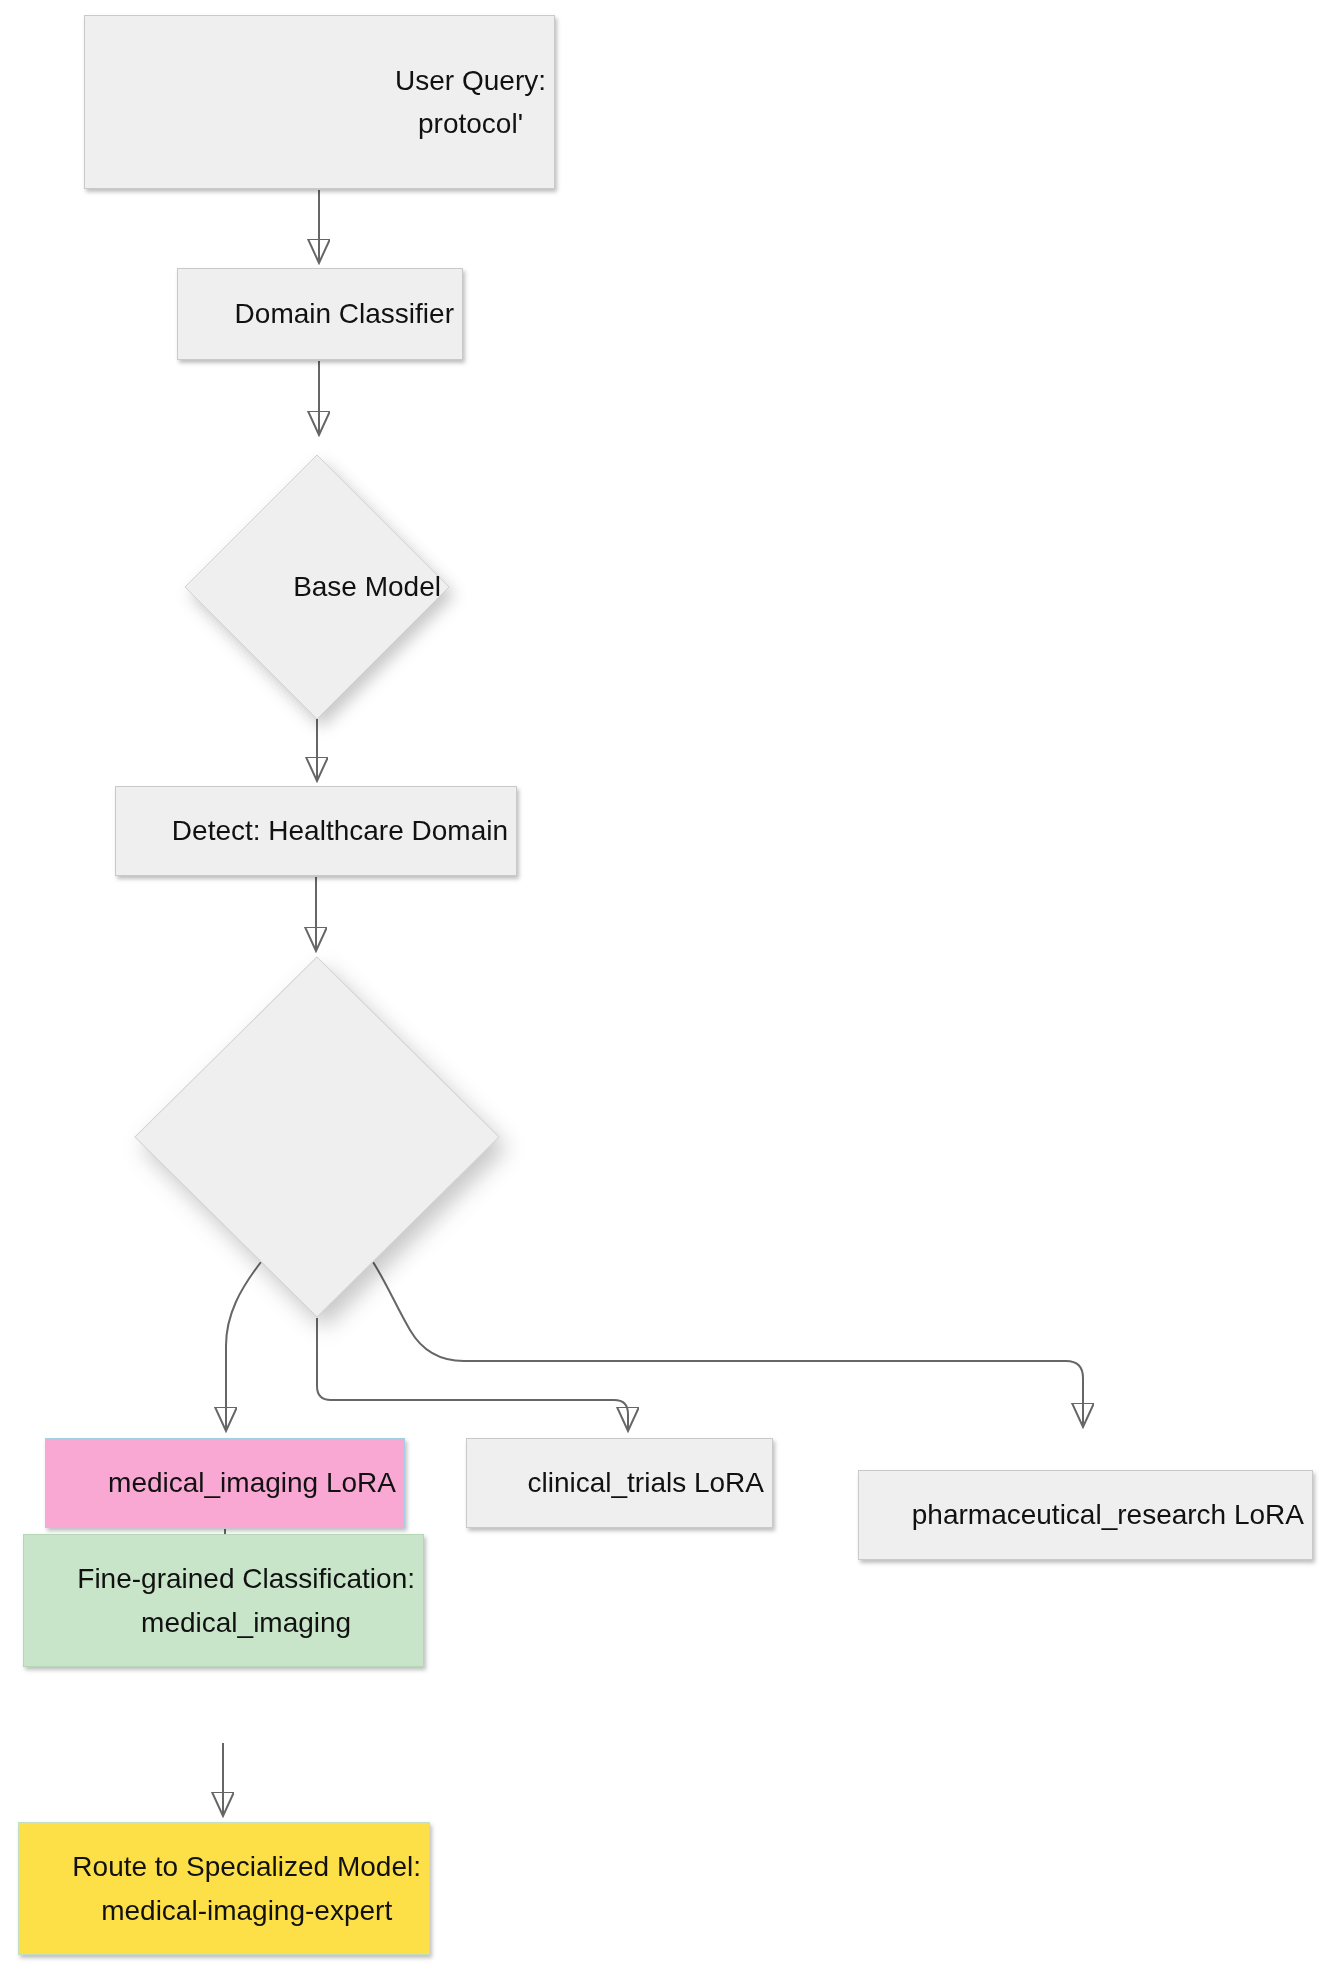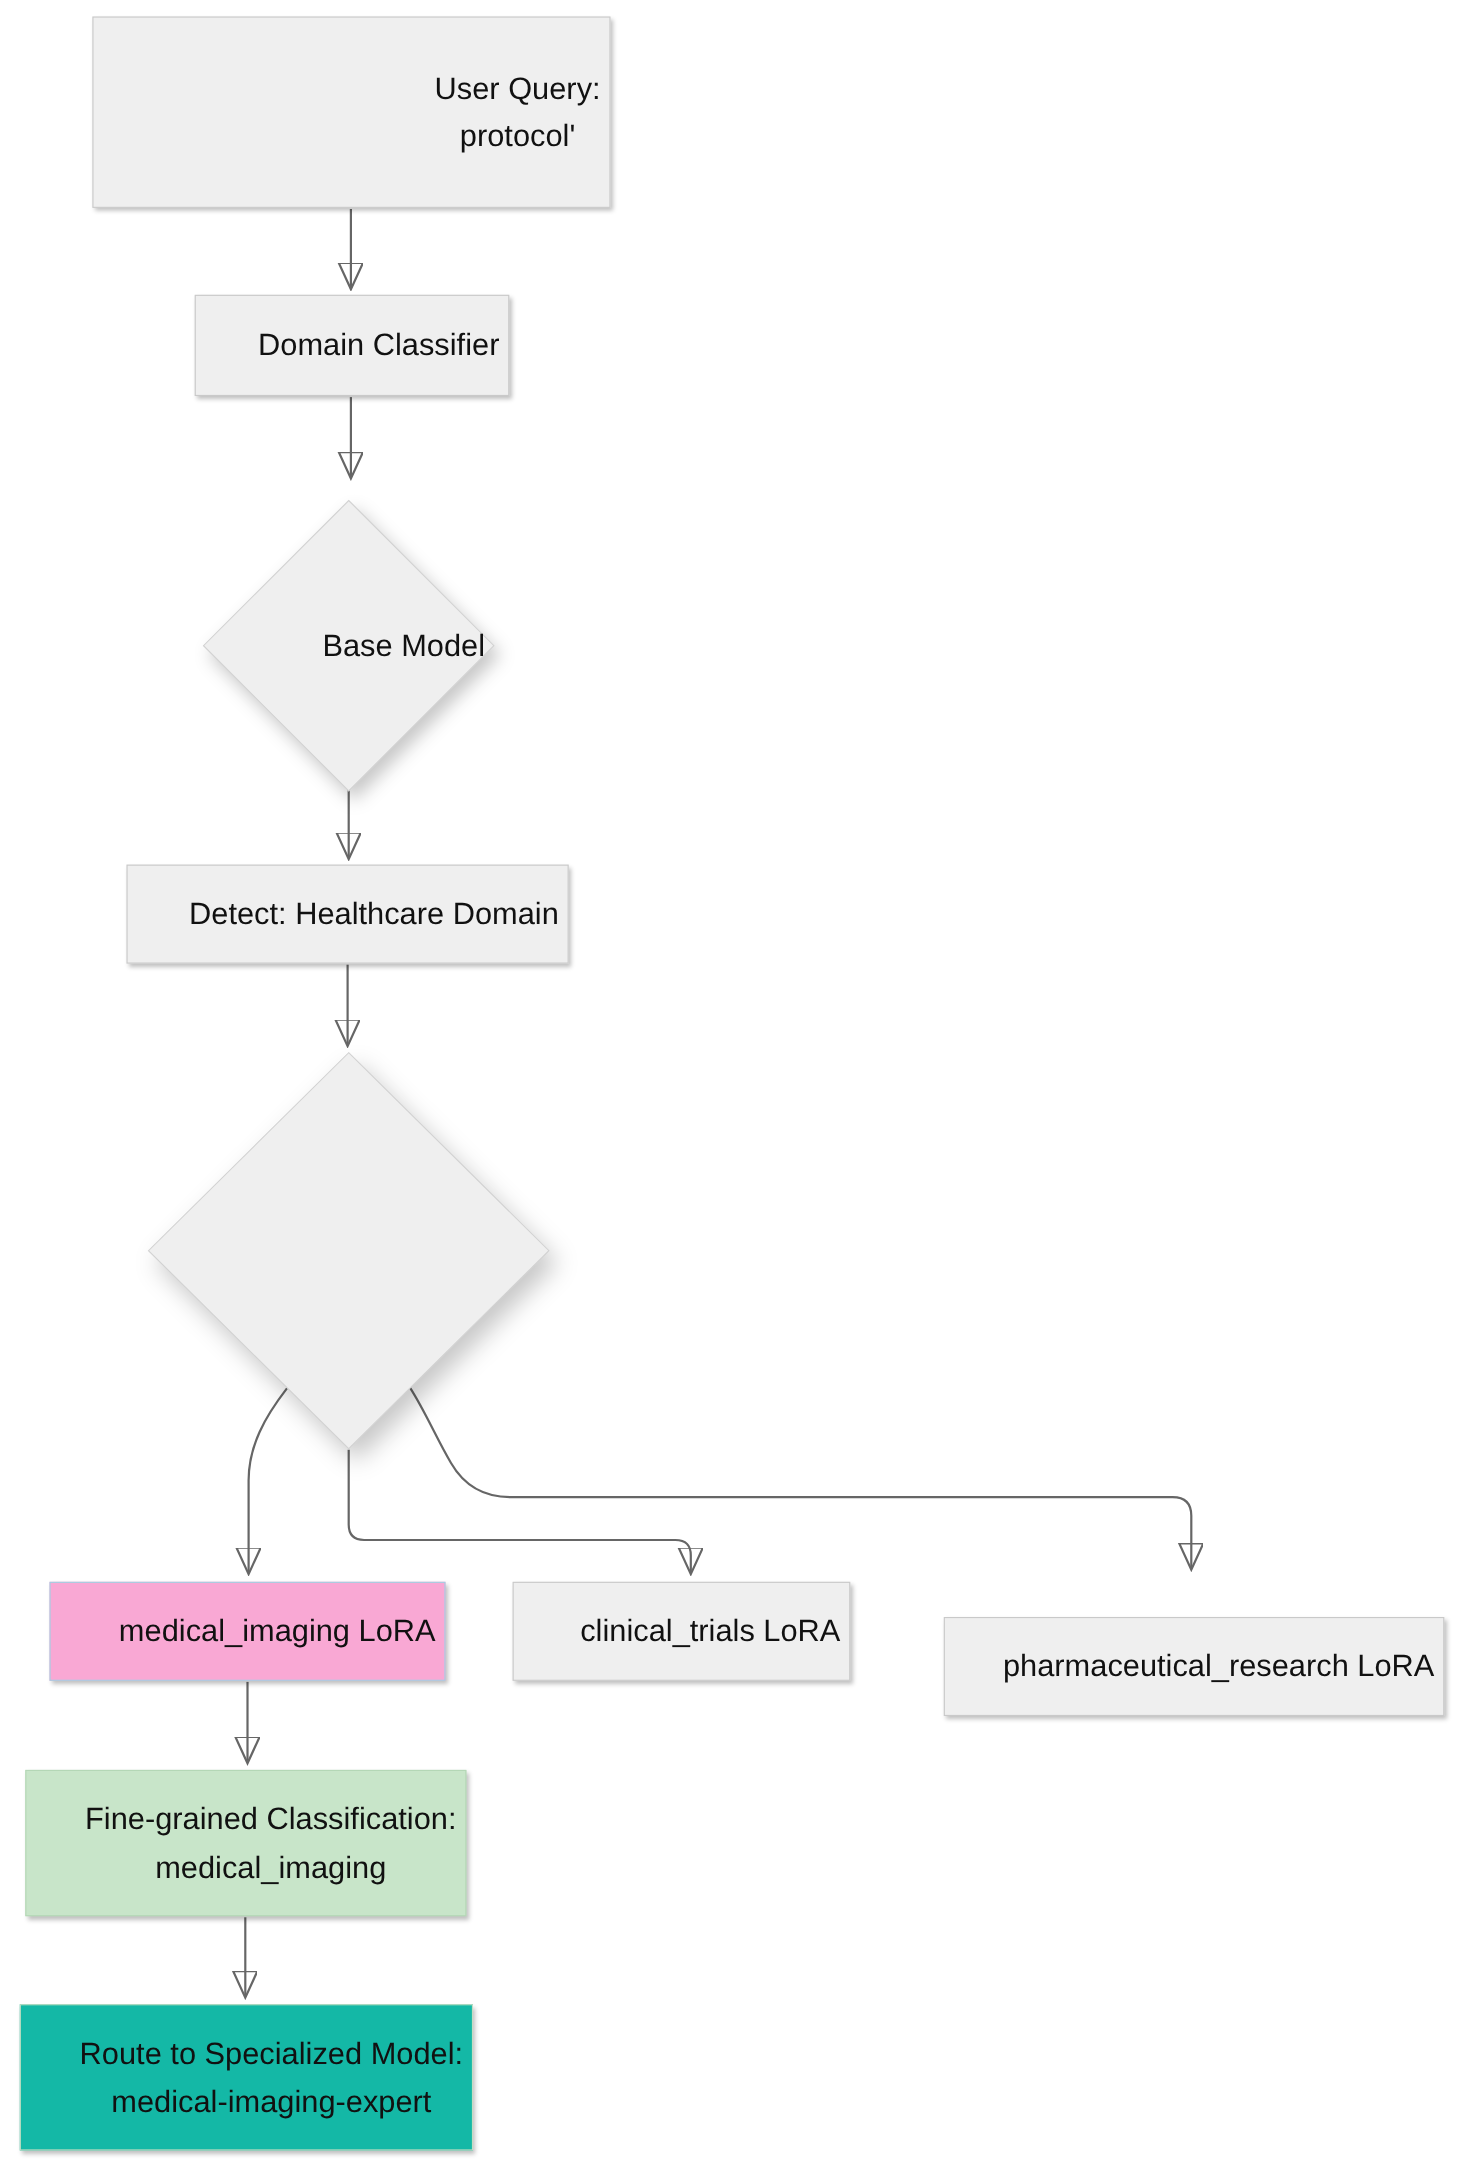--- a/index.html
+++ b/index.html
@@ -44,21 +44,21 @@
   }
   .rect.blue {
     background: #f9a8d4;
     border-color: #a3cfe3;
   }
   .rect.green {
     background: #c8e5c9;
     border-color: #b4d7b6;
   }
   .rect.green-light {
-    background: #14b8a6;
+    background: #fde047;
     border-color: #c2dec3;
     padding-left: 12px;
   }
   .diamond {
     background: transparent;
   }
   .diamond > svg {
     position: absolute;
     left: 0; top: 0;
     width: 100%; height: 100%;
@@ -132,21 +132,21 @@
   </div>
 
   <div class="node rect" style="left:466px; top:1438px; width:307px; height:90px;">
     <div class="label">clinical_trials LoRA</div>
   </div>
 
   <div class="node rect" style="left:858px; top:1470px; width:455px; height:90px;">
     <div class="label">pharmaceutical_research LoRA</div>
   </div>
 
-  <div class="node rect green" style="left:23px; top:1609px; width:401px; height:133px;">
+  <div class="node rect green" style="left:23px; top:1534px; width:401px; height:133px;">
     <div class="label">
       <div>Fine-grained Classification:</div>
       <div>medical_imaging</div>
     </div>
   </div>
 
   <div class="node rect green-light" style="left:18px; top:1822px; width:412px; height:133px;">
     <div class="label">
       <div>Route to Specialized Model:</div>
       <div>medical-imaging-expert</div>

